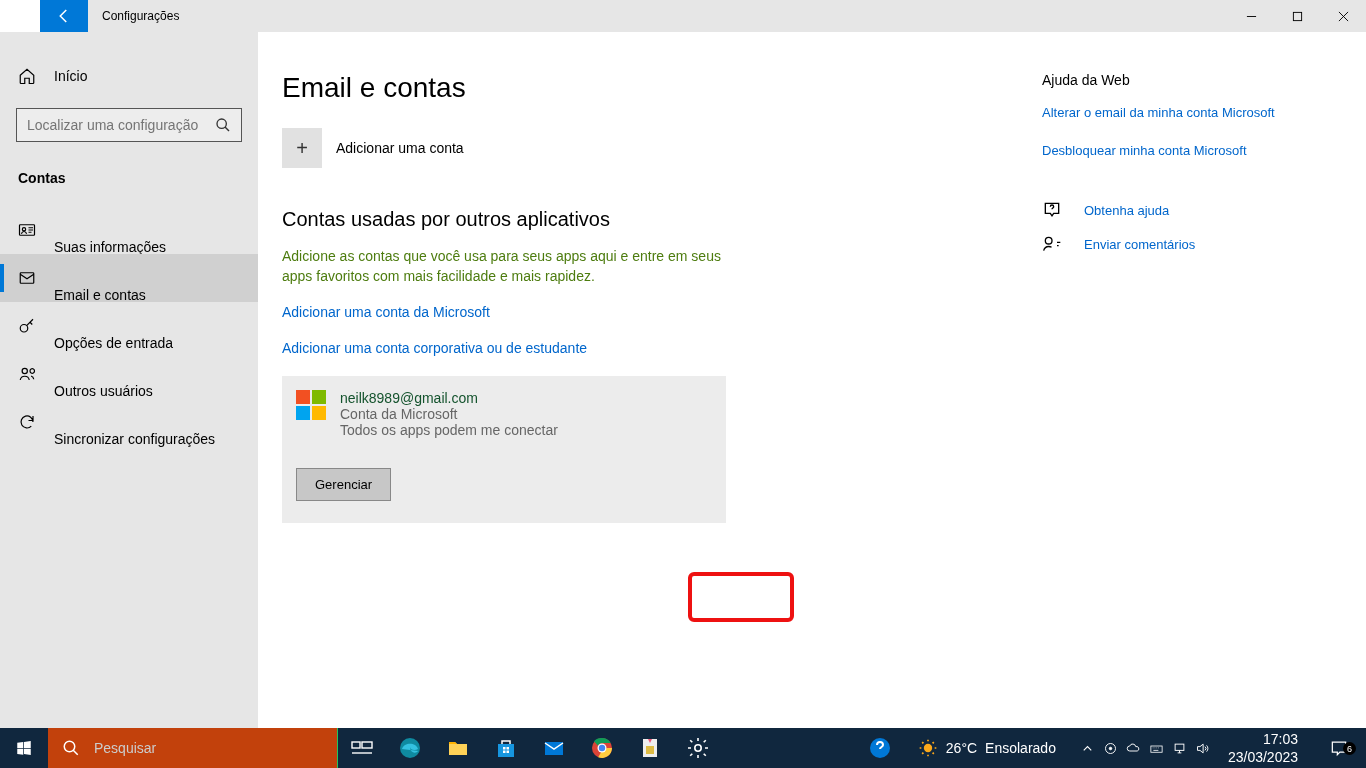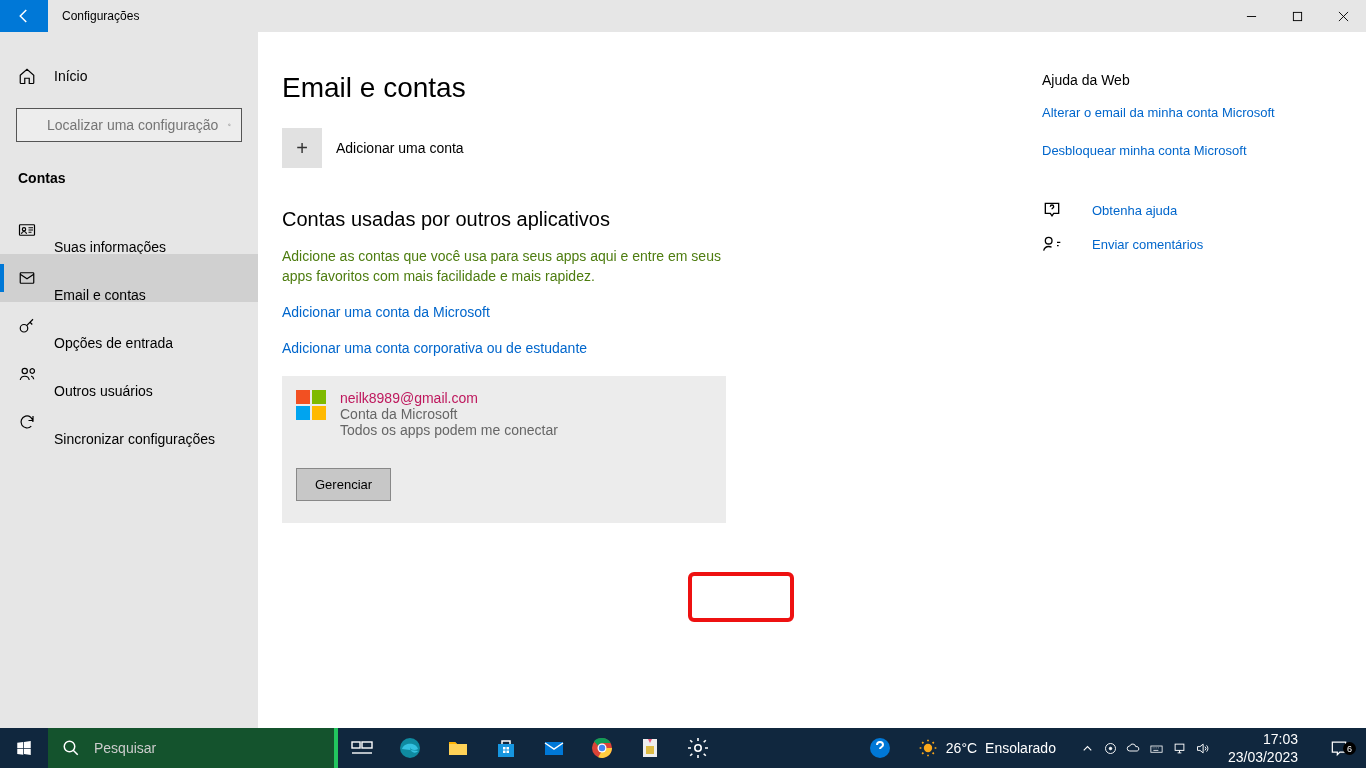--- a/index.html
+++ b/index.html
@@ -1,38 +1,38 @@
 <!DOCTYPE html>
 <html><head>
 <meta charset="utf-8">
 <style>
 * { margin: 0; padding: 0; box-sizing: border-box; font-family: "Segoe UI", sans-serif; font-size: 14px; }
 body { width: 1366px; height: 768px; overflow: hidden; background: #fff; position: relative; }
 
 
 .app-window { width: 1366px; height: 728px; display: flex; flex-direction: column; background: #fff; }
-.titlebar { height: 32px; display: flex; align-items: stretch; }
+.titlebar { height: 32px; display: flex; align-items: stretch; padding-left: 40px; }
 .back-btn { width: 48px; background: #0078d7; display: flex; align-items: center; justify-content: center; }
 .back-btn svg { stroke: #fff; }
 .title { flex-shrink: 0; display: flex; align-items: center; padding-left: 14px; font-size: 12px; color: #000; background: #e6e6e6; }
 .title-spacer { flex: 1; background: #e6e6e6; }
 .win-btns { display: flex; background: #e6e6e6; }
 .win-btn { width: 46px; height: 32px; display: flex; align-items: center; justify-content: center; color: #000; }
 .win-btn svg { stroke: #000; }
 
 .app-body { flex: 1; display: flex; overflow: hidden; }
 
 
 .sidebar { width: 258px; background: #e6e6e6; padding-top: 24px; }
 .home-row { display: flex; align-items: center; height: 40px; padding-left: 18px; gap: 18px; }
 .home-row svg { stroke: #000; width: 18px; height: 18px; }
 .home-row span { font-size: 14px; }
 .search-wrap { margin: 12px 16px 18px 16px; }
 .search-box { position: relative; border: 1px solid #555; background: #ededed; height: 34px; display: flex; align-items: center; padding: 0 10px; }
-.search-box input { border: none; background: transparent; flex: 1; font-size: 14px; outline: none; margin-left: 20px; }
+.search-box input { border: none; background: transparent; flex: 1; font-size: 14px; outline: none; }
 .search-box svg { stroke: #333; width: 16px; height: 16px; }
 .sidebar-cat { padding: 10px 18px 20px 18px; font-weight: 600; font-size: 14px; }
 .sidebar-item { display: flex; align-items: center; height: 48px; gap: 18px; padding-left: 18px; position: relative; font-size: 14px; }
 .sidebar-item.active { background: #d0d0d0; }
 .sidebar-item.active::before { content: ""; position: absolute; left: 0; top: 10px; bottom: 10px; width: 4px; background: #0078d7; }
 .sidebar-item svg { width: 18px; height: 18px; stroke: #000; fill: none; }
 .sidebar-item span { font-size: 14px; margin-top: 34px; }
 
 
 .main { flex: 1; padding: 40px 0 0 24px; display: flex; overflow: auto; }
@@ -42,40 +42,40 @@
 h2.subhead { font-weight: 400; font-size: 20px; margin-bottom: 16px; }
 .add-account-row { display: flex; align-items: center; gap: 14px; margin-bottom: 40px; }
 .plus-tile { width: 40px; height: 40px; background: #e1e1e1; display: flex; align-items: center; justify-content: center; font-size: 20px; color: #333; }
 .desc { font-size: 14px; color: #4d7c0f; line-height: 1.4; max-width: 460px; margin-bottom: 18px; }
 .link { color: #0066cc; font-size: 14px; display: block; margin-bottom: 20px; cursor: pointer; }
 
 .account-card { background: #ececec; padding: 14px 14px 22px 14px; width: 444px; }
 .account-top { display: flex; gap: 14px; }
 .ms-logo { width: 30px; height: 30px; display: grid; grid-template-columns: 1fr 1fr; grid-template-rows: 1fr 1fr; gap: 2px; flex-shrink: 0; }
 .ms-logo div:nth-child(1){background:#f25022;} .ms-logo div:nth-child(2){background:#7fba00;} .ms-logo div:nth-child(3){background:#00a4ef;} .ms-logo div:nth-child(4){background:#ffb900;}
-.acct-text div.email { font-size: 14px; color: #be185d; }
+.acct-text div.email { font-size: 14px; color: #14532d; }
 .acct-text div.line { font-size: 14px; color: #666; }
 .manage-row { display: flex; margin-top: 30px; }
 .manage-btn { background: #c7c7c7; border: 1px solid #888; padding: 8px 18px; font-size: 13px; }
 .highlight-box { position: absolute; border: 4px solid #e11; border-radius: 6px; width: 106px; height: 50px; left: 688px; top: 572px; pointer-events: none; }
 
 
 .aside-title { font-weight: 400; font-size: 14px; margin-bottom: 16px; color: #000; }
 .aside-para { font-size: 13px; color: #333; line-height: 1.4; margin-bottom: 12px; }
 .aside-link { color: #0066cc; font-size: 13px; display: block; margin-bottom: 20px; cursor: pointer; line-height: 1.4; }
 .aside-sec { margin-bottom: 40px; }
-.aside-iconlink { display: flex; align-items: center; gap: 30px; margin-bottom: 14px; }
+.aside-iconlink { display: flex; align-items: center; gap: 22px; margin-bottom: 14px; }
 .aside-iconlink svg { width: 20px; height: 20px; stroke: #000; }
 .aside-iconlink span { color: #0066cc; font-size: 13px; }
 
 
 .taskbar { position: absolute; bottom: 0; left: 0; right: 0; height: 40px; background: #10273e; display: flex; align-items: stretch; color: #fff; }
 .tb-start { width: 48px; display: flex; align-items: center; justify-content: center; }
 .tb-start svg { fill: #fff; width: 18px; height: 18px; }
-.tb-search { width: 290px; background: #14532d; display: flex; align-items: center; padding-left: 14px; gap: 14px; border-right: 4px solid #22c55e; text-align: right; }
+.tb-search { width: 290px; background: #c2410c; display: flex; align-items: center; padding-left: 14px; gap: 14px; border-right: 1px solid #22c55e; text-align: right; }
 .tb-search svg { stroke: #fff; width: 18px; height: 18px; }
 .tb-search span { color: #ccc; font-size: 14px; }
 .tb-icons { display: flex; }
 .tb-icon { width: 48px; display: flex; align-items: center; justify-content: center; }
 .tb-icon svg { width: 24px; height: 24px; }
 .tb-spacer { flex: 1; }
 .tb-right { display: flex; align-items: center; gap: 10px; padding-right: 4px; font-size: 12px; }
 .tb-weather { display: flex; align-items: center; gap: 8px; padding: 0 14px; }
 .tb-clock { text-align: right; padding: 0 8px; font-size: 11px; line-height: 1.3; }
 .tb-tray { display: flex; align-items: center; gap: 8px; }

